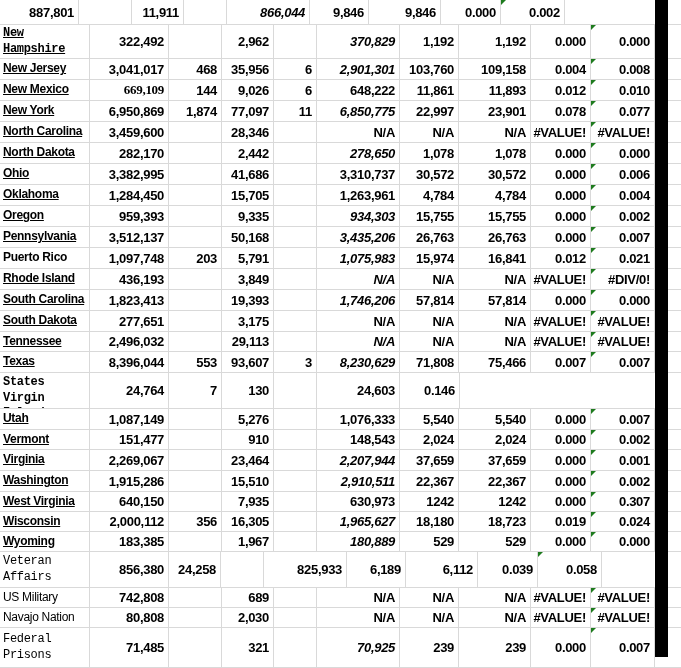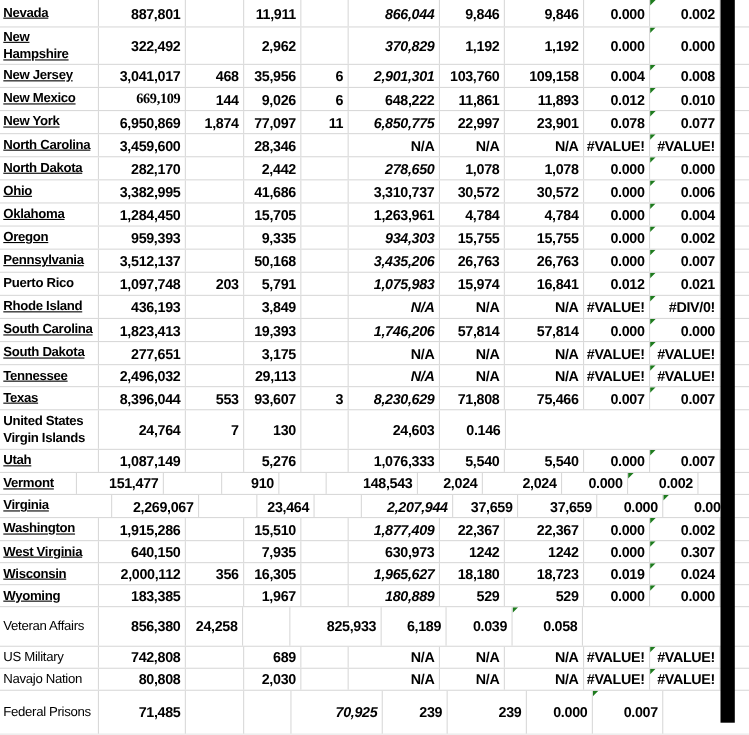--- a/index.html
+++ b/index.html
@@ -10,39 +10,38 @@
   }
   .row{display:flex;box-sizing:border-box;border-bottom:1px solid #d9d9d9;}
   .cell{
     box-sizing:border-box;border-right:1px solid #d9d9d9;position:relative;
     display:flex;align-items:center;overflow:hidden;flex:none;
   }
   .name{
     padding-left:3px;font-size:12px;letter-spacing:-0.3px;line-height:1.3;
     white-space:nowrap;
   }
-  .name.wrap{white-space:normal;}
+  .name.wrap{white-space:normal;font-family:Liberation Mono, monospace;}
   .link{text-decoration:underline;}
   .plain{font-weight:normal;}
   .num{justify-content:flex-end;padding-right:4px;font-size:13px;letter-spacing:-0.3px;white-space:nowrap;}
   .italic{font-style:italic;}
   .tri{
     position:absolute;top:0;left:0;width:0;height:0;
     border-top:5px solid #1e7b1e;border-right:5px solid transparent;
   }
   .tail{border-right:none;flex:1 1 auto;}
   .bar{position:absolute;top:0;background:#000;}
 </style>
 </head>
 <body>
 
 <div class="sheet">
   <div id="rows">
       <div class="row" style="height: 25px;">
-        <div class="cell name link" style="width: 90px;">Nevada</div>
         <div class="cell num" style="width: 79px;">887,801</div>
         <div class="cell num" style="width: 53px;"></div>
         <div class="cell num" style="width: 52px;">11,911</div>
         <div class="cell num" style="width: 43px;"></div>
         <div class="cell num italic" style="width: 83px;">866,044</div>
         <div class="cell num" style="width: 59px;">9,846</div>
         <div class="cell num" style="width: 72px;">9,846</div>
         <div class="cell num" style="width: 60px;">0.000</div>
         <div class="cell num" style="width: 64px;">0.002<span class="tri" style="border-top-color: rgb(30, 123, 30);"></span></div>
         <div class="cell tail"></div>
@@ -272,52 +271,52 @@
         <div class="cell num" style="width: 52px;">5,276</div>
         <div class="cell num" style="width: 43px;"></div>
         <div class="cell num" style="width: 83px;">1,076,333</div>
         <div class="cell num" style="width: 59px;">5,540</div>
         <div class="cell num" style="width: 72px;">5,540</div>
         <div class="cell num" style="width: 60px;">0.000</div>
         <div class="cell num" style="width: 64px;">0.007<span class="tri" style="border-top-color: rgb(30, 123, 30);"></span></div>
         <div class="cell tail"></div>
       </div>
       <div class="row" style="height: 20px;">
-        <div class="cell name link" style="width: 70px;">Vermont</div>
+        <div class="cell name link" style="width: 90px;">Vermont</div>
         <div class="cell num" style="width: 79px;">151,477</div>
         <div class="cell num" style="width: 53px;"></div>
         <div class="cell num" style="width: 52px;">910</div>
         <div class="cell num" style="width: 43px;"></div>
         <div class="cell num" style="width: 83px;">148,543</div>
         <div class="cell num" style="width: 59px;">2,024</div>
         <div class="cell num" style="width: 72px;">2,024</div>
         <div class="cell num" style="width: 60px;">0.000</div>
         <div class="cell num" style="width: 64px;">0.002<span class="tri" style="border-top-color: rgb(30, 123, 30);"></span></div>
         <div class="cell tail"></div>
       </div>
       <div class="row" style="height: 21px;">
-        <div class="cell name link" style="width: 102px;">Virginia</div>
+        <div class="cell name link" style="width: 90px;">Virginia</div>
         <div class="cell num" style="width: 79px;">2,269,067</div>
         <div class="cell num" style="width: 53px;"></div>
         <div class="cell num" style="width: 52px;">23,464</div>
         <div class="cell num" style="width: 43px;"></div>
         <div class="cell num italic" style="width: 83px;">2,207,944</div>
         <div class="cell num" style="width: 59px;">37,659</div>
         <div class="cell num" style="width: 72px;">37,659</div>
         <div class="cell num" style="width: 60px;">0.000</div>
         <div class="cell num" style="width: 64px;">0.001<span class="tri" style="border-top-color: rgb(30, 123, 30);"></span></div>
         <div class="cell tail"></div>
       </div>
       <div class="row" style="height: 21px;">
         <div class="cell name link" style="width: 90px;">Washington</div>
         <div class="cell num" style="width: 79px;">1,915,286</div>
         <div class="cell num" style="width: 53px;"></div>
         <div class="cell num" style="width: 52px;">15,510</div>
         <div class="cell num" style="width: 43px;"></div>
-        <div class="cell num italic" style="width: 83px;">1,877,409</div>
+        <div class="cell num italic" style="width: 83px;">2,910,511</div>
         <div class="cell num" style="width: 59px;">22,367</div>
         <div class="cell num" style="width: 72px;">22,367</div>
         <div class="cell num" style="width: 60px;">0.000</div>
         <div class="cell num" style="width: 64px;">0.002<span class="tri" style="border-top-color: rgb(30, 123, 30);"></span></div>
         <div class="cell tail"></div>
       </div>
       <div class="row" style="height: 20px;">
         <div class="cell name link" style="width: 90px;">West Virginia</div>
         <div class="cell num" style="width: 79px;">640,150</div>
         <div class="cell num" style="width: 53px;"></div>
@@ -356,20 +355,21 @@
         <div class="cell num" style="width: 64px;">0.000<span class="tri" style="border-top-color: rgb(30, 123, 30);"></span></div>
         <div class="cell tail"></div>
       </div>
       <div class="row" style="height: 36px;">
         <div class="cell name wrap plain" style="width: 90px;">Veteran Affairs</div>
         <div class="cell num" style="width: 79px;">856,380</div>
         <div class="cell num" style="width: 52px;">24,258</div>
         <div class="cell num" style="width: 43px;"></div>
         <div class="cell num" style="width: 83px;">825,933</div>
         <div class="cell num" style="width: 59px;">6,189</div>
+        <div class="cell num" style="width: 72px;">6,112</div>
         <div class="cell num" style="width: 60px;">0.039</div>
         <div class="cell num" style="width: 64px;">0.058<span class="tri" style="border-top-color: rgb(30, 123, 30);"></span></div>
         <div class="cell tail"></div>
       </div>
       <div class="row" style="height: 20px;">
         <div class="cell name plain" style="width: 90px;">US Military</div>
         <div class="cell num" style="width: 79px;">742,808</div>
         <div class="cell num" style="width: 53px;"></div>
         <div class="cell num" style="width: 52px;">689</div>
         <div class="cell num" style="width: 43px;"></div>
@@ -390,20 +390,21 @@
         <div class="cell num" style="width: 59px;">N/A</div>
         <div class="cell num" style="width: 72px;">N/A</div>
         <div class="cell num" style="width: 60px;">#VALUE!</div>
         <div class="cell num" style="width: 64px;">#VALUE!<span class="tri" style="border-top-color: rgb(30, 123, 30);"></span></div>
         <div class="cell tail"></div>
       </div>
       <div class="row" style="height: 40px;">
         <div class="cell name wrap plain" style="width: 90px;">Federal Prisons</div>
         <div class="cell num" style="width: 79px;">71,485</div>
         <div class="cell num" style="width: 53px;"></div>
+        <div class="cell num" style="width: 52px;">321</div>
         <div class="cell num" style="width: 43px;"></div>
         <div class="cell num italic" style="width: 83px;">70,925</div>
         <div class="cell num" style="width: 59px;">239</div>
         <div class="cell num" style="width: 72px;">239</div>
         <div class="cell num" style="width: 60px;">0.000</div>
         <div class="cell num" style="width: 64px;">0.007<span class="tri" style="border-top-color: rgb(30, 123, 30);"></span></div>
         <div class="cell tail"></div>
       </div>
     </div>
   <div class="bar" id="bar" style="left: 655px; width: 13px; height: 657px; background: rgb(0, 0, 0);"></div>

